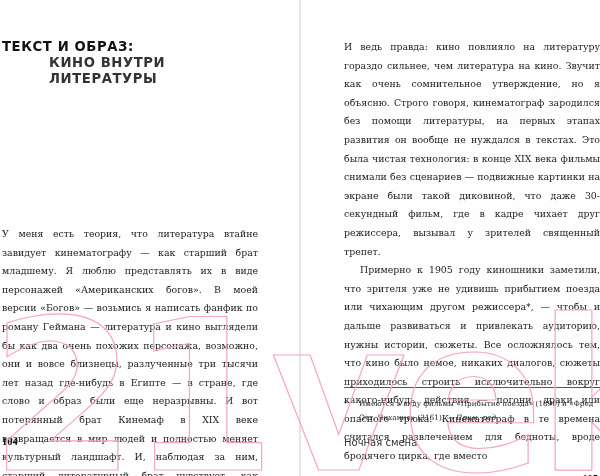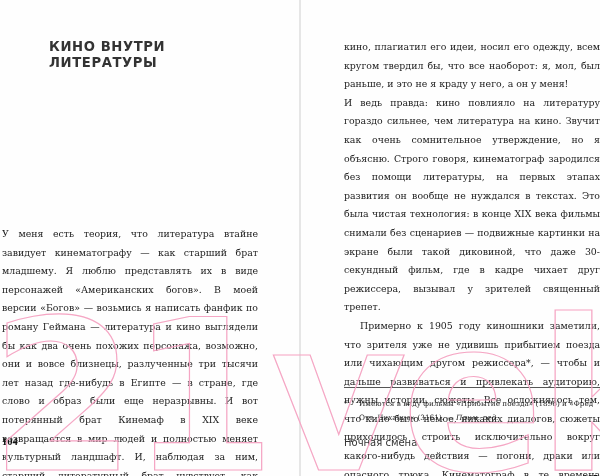--- a/index.html
+++ b/index.html
@@ -33,33 +33,33 @@
   .watermark { position: absolute; left: 0; top: 0; width: 600px; height: 476px; pointer-events: none; }
   .watermark text { font-family: "DejaVu Sans", sans-serif; font-weight: bold; font-size: 210px;
         fill: none; stroke: #f5a6c4; stroke-width: 1.2; letter-spacing: -6px; }
 </style>
 </head>
 <body>
 
 <div class="spread">
   <div class="page left">
     <div class="chapter-title">
+      <div class="l1">ТЕКСТ И ОБРАЗ:</div>
       <div class="l2">КИНО ВНУТРИ ЛИТЕРАТУРЫ</div>
     </div>
     <div class="body-text">
       <p class="para">У меня есть теория, что литература втайне завидует кинематографу — как старший брат младшему. Я люблю представлять их в виде персонажей «Американских богов». В моей версии «Богов» — возьмись я написать фанфик по роману Геймана — литература и кино выглядели бы как два очень похожих персонажа, возможно, они и вовсе близнецы, разлученные три тысячи лет назад где-нибудь в Египте — в стране, где слово и образ были еще неразрывны. И вот потерянный брат Кинемаф в XIX веке возвращается в мир людей и полностью меняет культурный ландшафт. И, наблюдая за ним, старший литературный брат чувствует, как утрачивает власть, как массы постепенно отрекаются от него и присягают младшему. Главный конфликт близнецов заключался бы в том, что бог литературы постоянно обкрадывал бы бога</p>
     </div>
     <div class="folio">104</div>
   </div>
 
   <div class="gutter"></div>
 
   <div class="page right">
     <div class="body-text">
-      <p class="para">кино, плагиатил его идеи, носил его одежду, всем кругом твердил бы, что все наоборот: я, мол, был раньше, и это не я краду у него, а он у меня!</p>
       <p class="para gap">И ведь правда: кино повлияло на литературу гораздо сильнее, чем литература на кино. Звучит как очень сомнительное утверждение, но я объясню. Строго говоря, кинематограф зародился без помощи литературы, на первых этапах развития он вообще не нуждался в текстах. Это была чистая технология: в конце XIX века фильмы снимали без сценариев — подвижные картинки на экране были такой диковиной, что даже 30-секундный фильм, где в кадре чихает друг режиссера, вызывал у зрителей священный трепет.</p>
       <p class="para indent">Примерно к 1905 году киношники заметили, что зрителя уже не удивишь прибытием поезда или чихающим другом режиссера*, — чтобы и дальше развиваться и привлекать аудиторию, нужны истории, сюжеты. Все осложнялось тем, что кино было немое, никаких диалогов, сюжеты приходилось строить исключительно вокруг какого-нибудь действия — погони, драки или опасного трюка. Кинематограф в те времена считался развлечением для бедноты, вроде бродячего цирка, где вместо</p>
     </div>
     <div class="rule"></div>
     <div class="footnote">
       <span class="mark">*</span>
       <span class="fn-text"><span>Имеются в виду фильмы «Прибытие поезда» (1896) и «Фред Отт. Чихание» (3161). — </span><span class="italic">Прим. ред.</span></span>
     </div>
     <div class="running-head">Ночная смена</div>
     <div class="folio">105</div>

